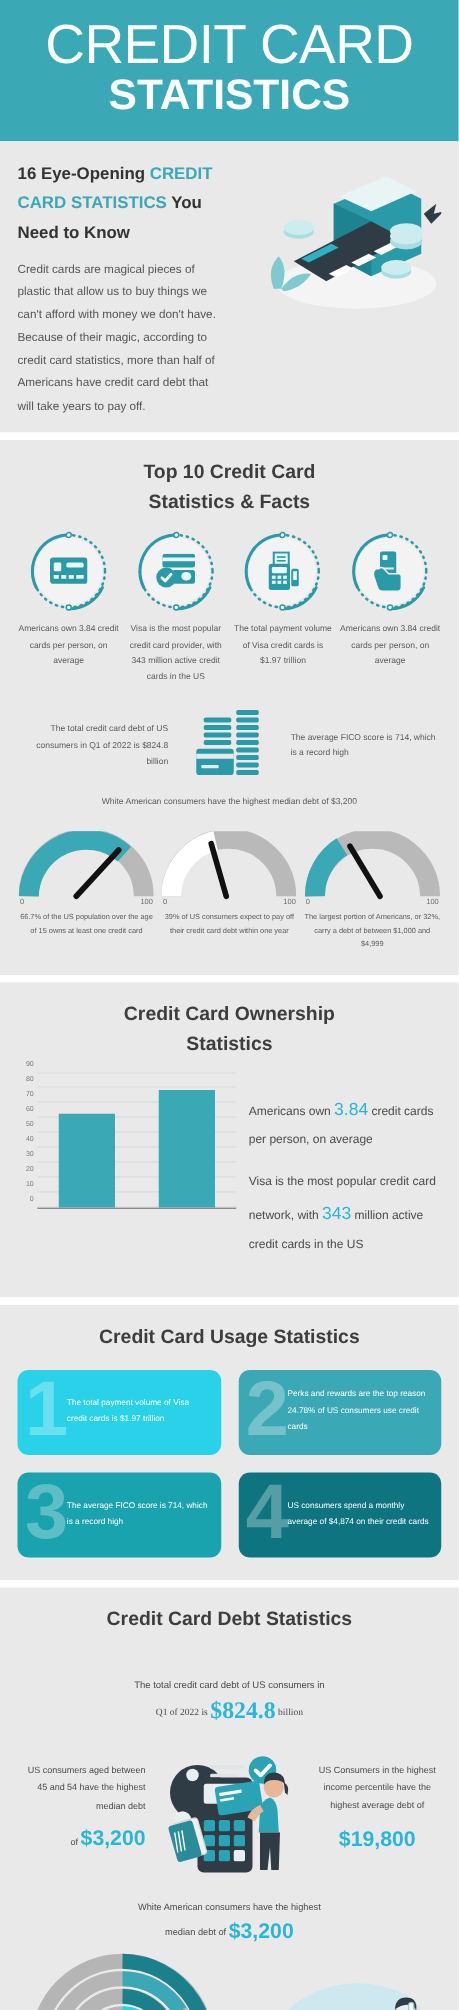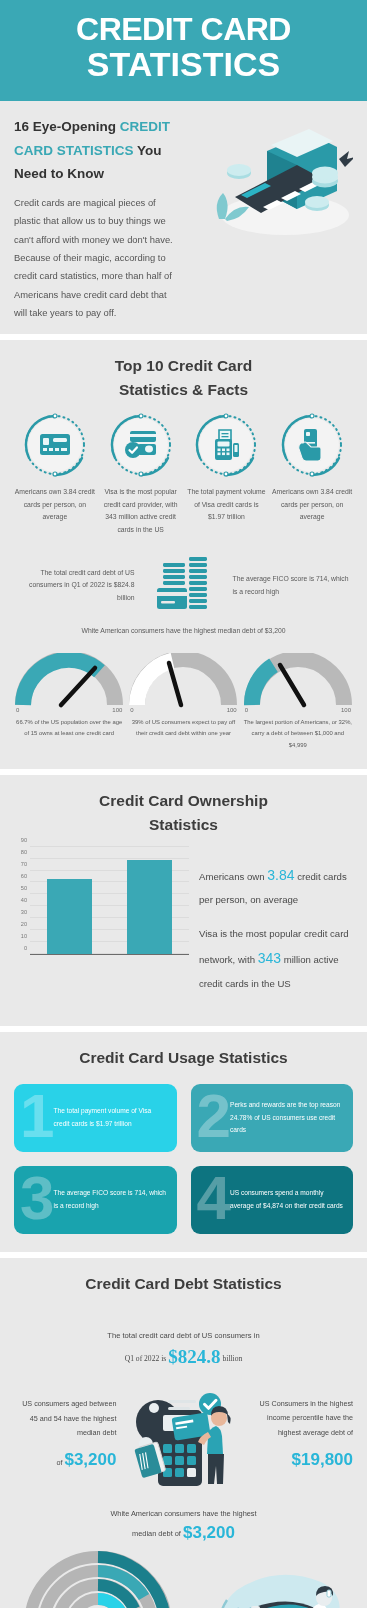--- a/index.html
+++ b/index.html
@@ -13,22 +13,22 @@
   .page { width: 367px; background: #ffffff; }
 
   
   .hero {
     background: #3aa8b5;
     padding: 14px 12px 18px 12px;
     text-align: center;
   }
   .hero-line1 {
     color: #ffffff;
-    font-size: 32px;
-    font-weight: bold;
+    font-size: 44px;
+    font-weight: normal;
     letter-spacing: -0.5px;
     line-height: 0.98;
   }
   .hero-line2 {
     color: #ffffff;
     font-size: 34px;
     font-weight: bold;
     letter-spacing: 0px;
     line-height: 1.05;
     margin-top: 2px;
@@ -176,21 +176,21 @@
   .debt-big-line .amt {
     color: #29b6d8; font-size: 19px; font-weight: bold;
     vertical-align: -2px; margin: 0 2px;
   }
   .debt-row {
     display: flex; align-items: center; justify-content: space-between;
     margin-top: 14px; gap: 4px;
   }
   .debt-col { width: 104px; }
   .debt-col.left { text-align: right; }
-  .debt-col.right { text-align: right; }
+  .debt-col.right { text-align: center; }
   .debt-col p { font-size: 7.2px; color: #4a4a4a; line-height: 2.0; }
   .debt-col .amt2 {
     color: #29b6d8; font-size: 17px; font-weight: bold;
   }
   .debt-col .pre { font-size: 7.2px; color: #4a4a4a; }
   .debt-illus { width: 128px; display: flex; justify-content: center; }
   .debt-foot { text-align: center; margin-top: 14px; }
   .debt-foot .l1 { font-size: 7.4px; color: #4a4a4a; line-height: 2.1; }
   .debt-foot .l2 { font-size: 7.4px; color: #4a4a4a; margin-top: 2px; }
   .debt-foot .l2 .amt2 { color: #29b6d8; font-size: 17px; font-weight: bold; vertical-align: -2px; }

